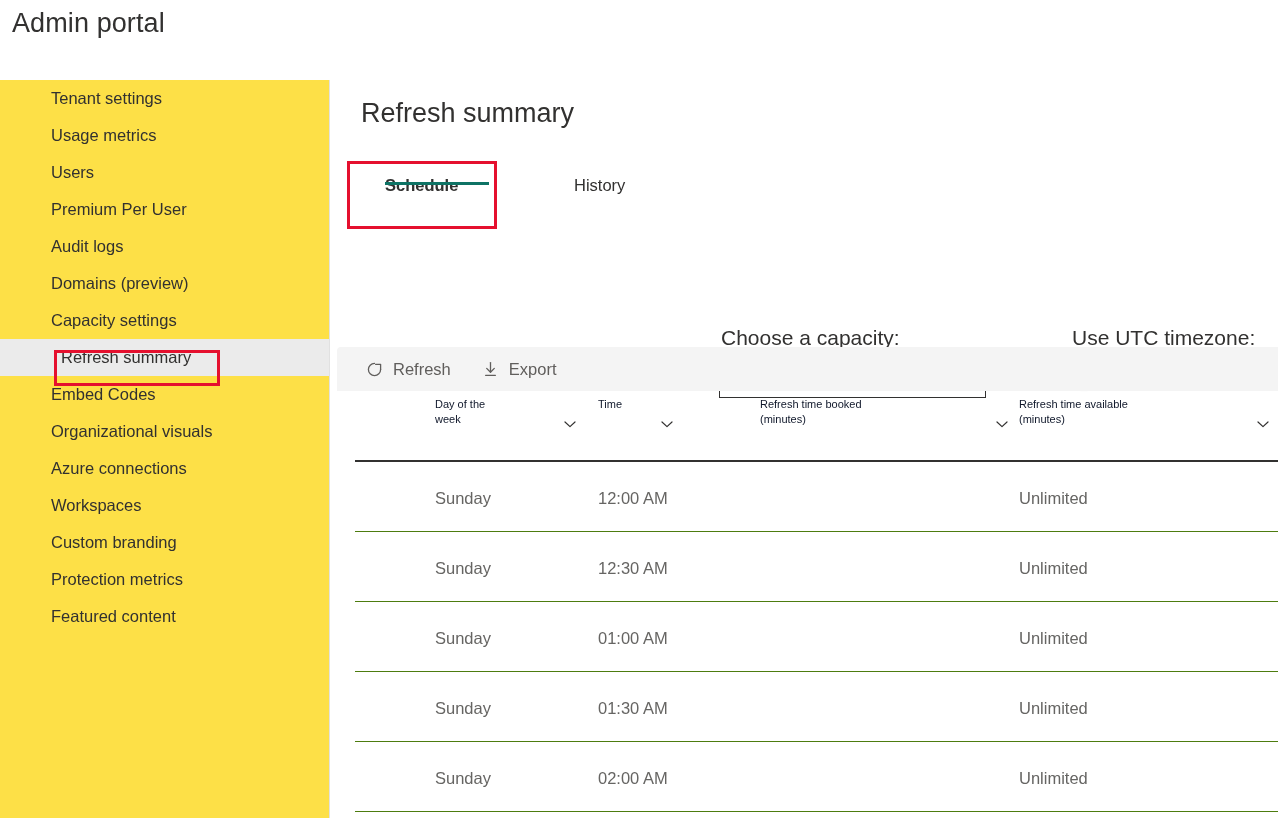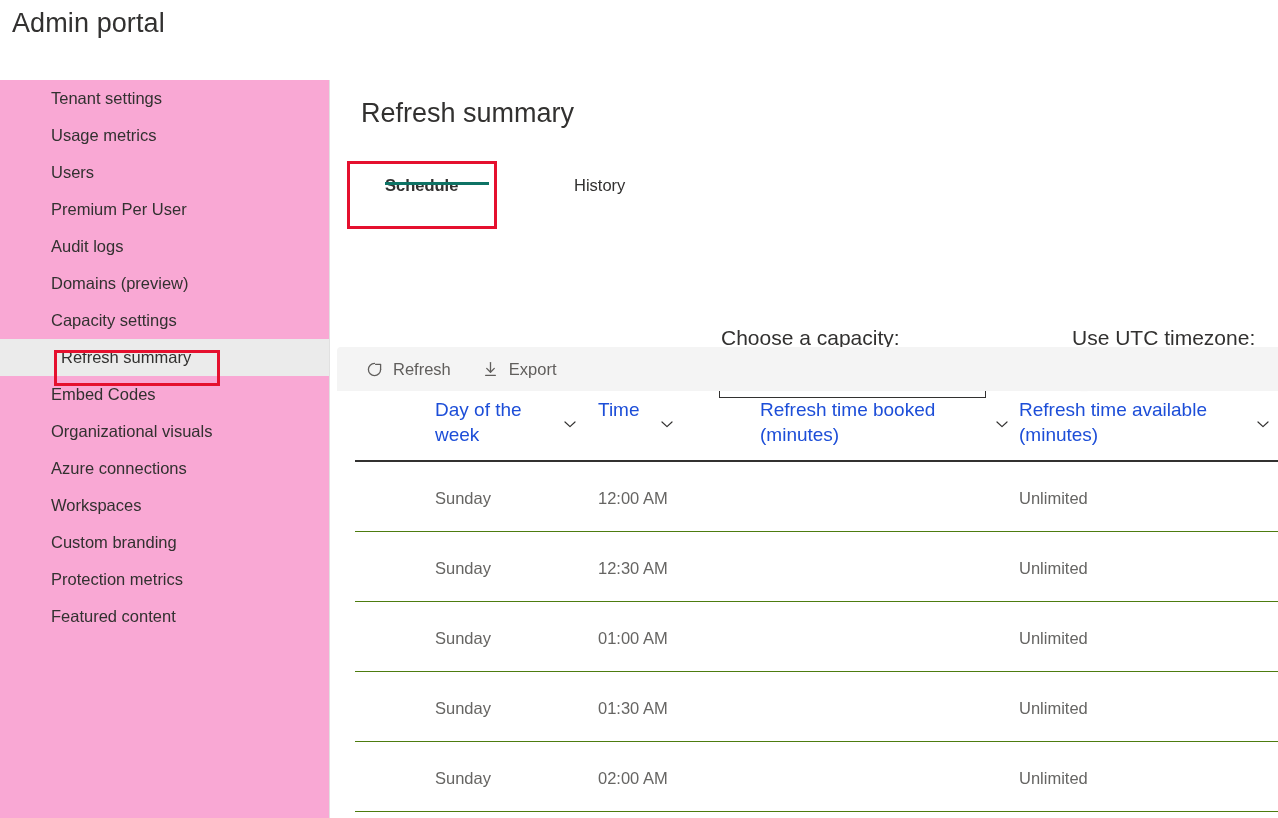--- a/index.html
+++ b/index.html
@@ -26,21 +26,21 @@
     color: #323130;
     letter-spacing: 0.1px;
     white-space: nowrap;
   }
 
   
   .sidebar {
     position: absolute;
     left: 0; top: 80px;
     width: 329px; height: 738px;
-    background: #f9a8d4;
+    background: #fde047;
   }
   .sidebar-divider {
     position: absolute;
     left: 329px; top: 80px;
     width: 1px; height: 738px;
     background: #e1e1e1;
   }
   .nav-item {
     position: relative;
     height: 37px;
@@ -192,22 +192,22 @@
   }
   .thead {
     position: relative;
     height: 71px;
     border-bottom: 2px solid #323130;
     margin-left: 5px;
   }
   .th {
     position: absolute;
     top: 6px;
-    font-size: 19px;
-    color: #1d4ed8;
+    font-size: 11px;
+    color: #0f172a;
     line-height: 1.32;
   }
   .th-chevron {
     position: absolute;
     top: 28px;
     cursor: pointer;
   }
   .th-chevron svg { display: block; }
 
   #th-day   { left: 80px;  width: 120px; }

